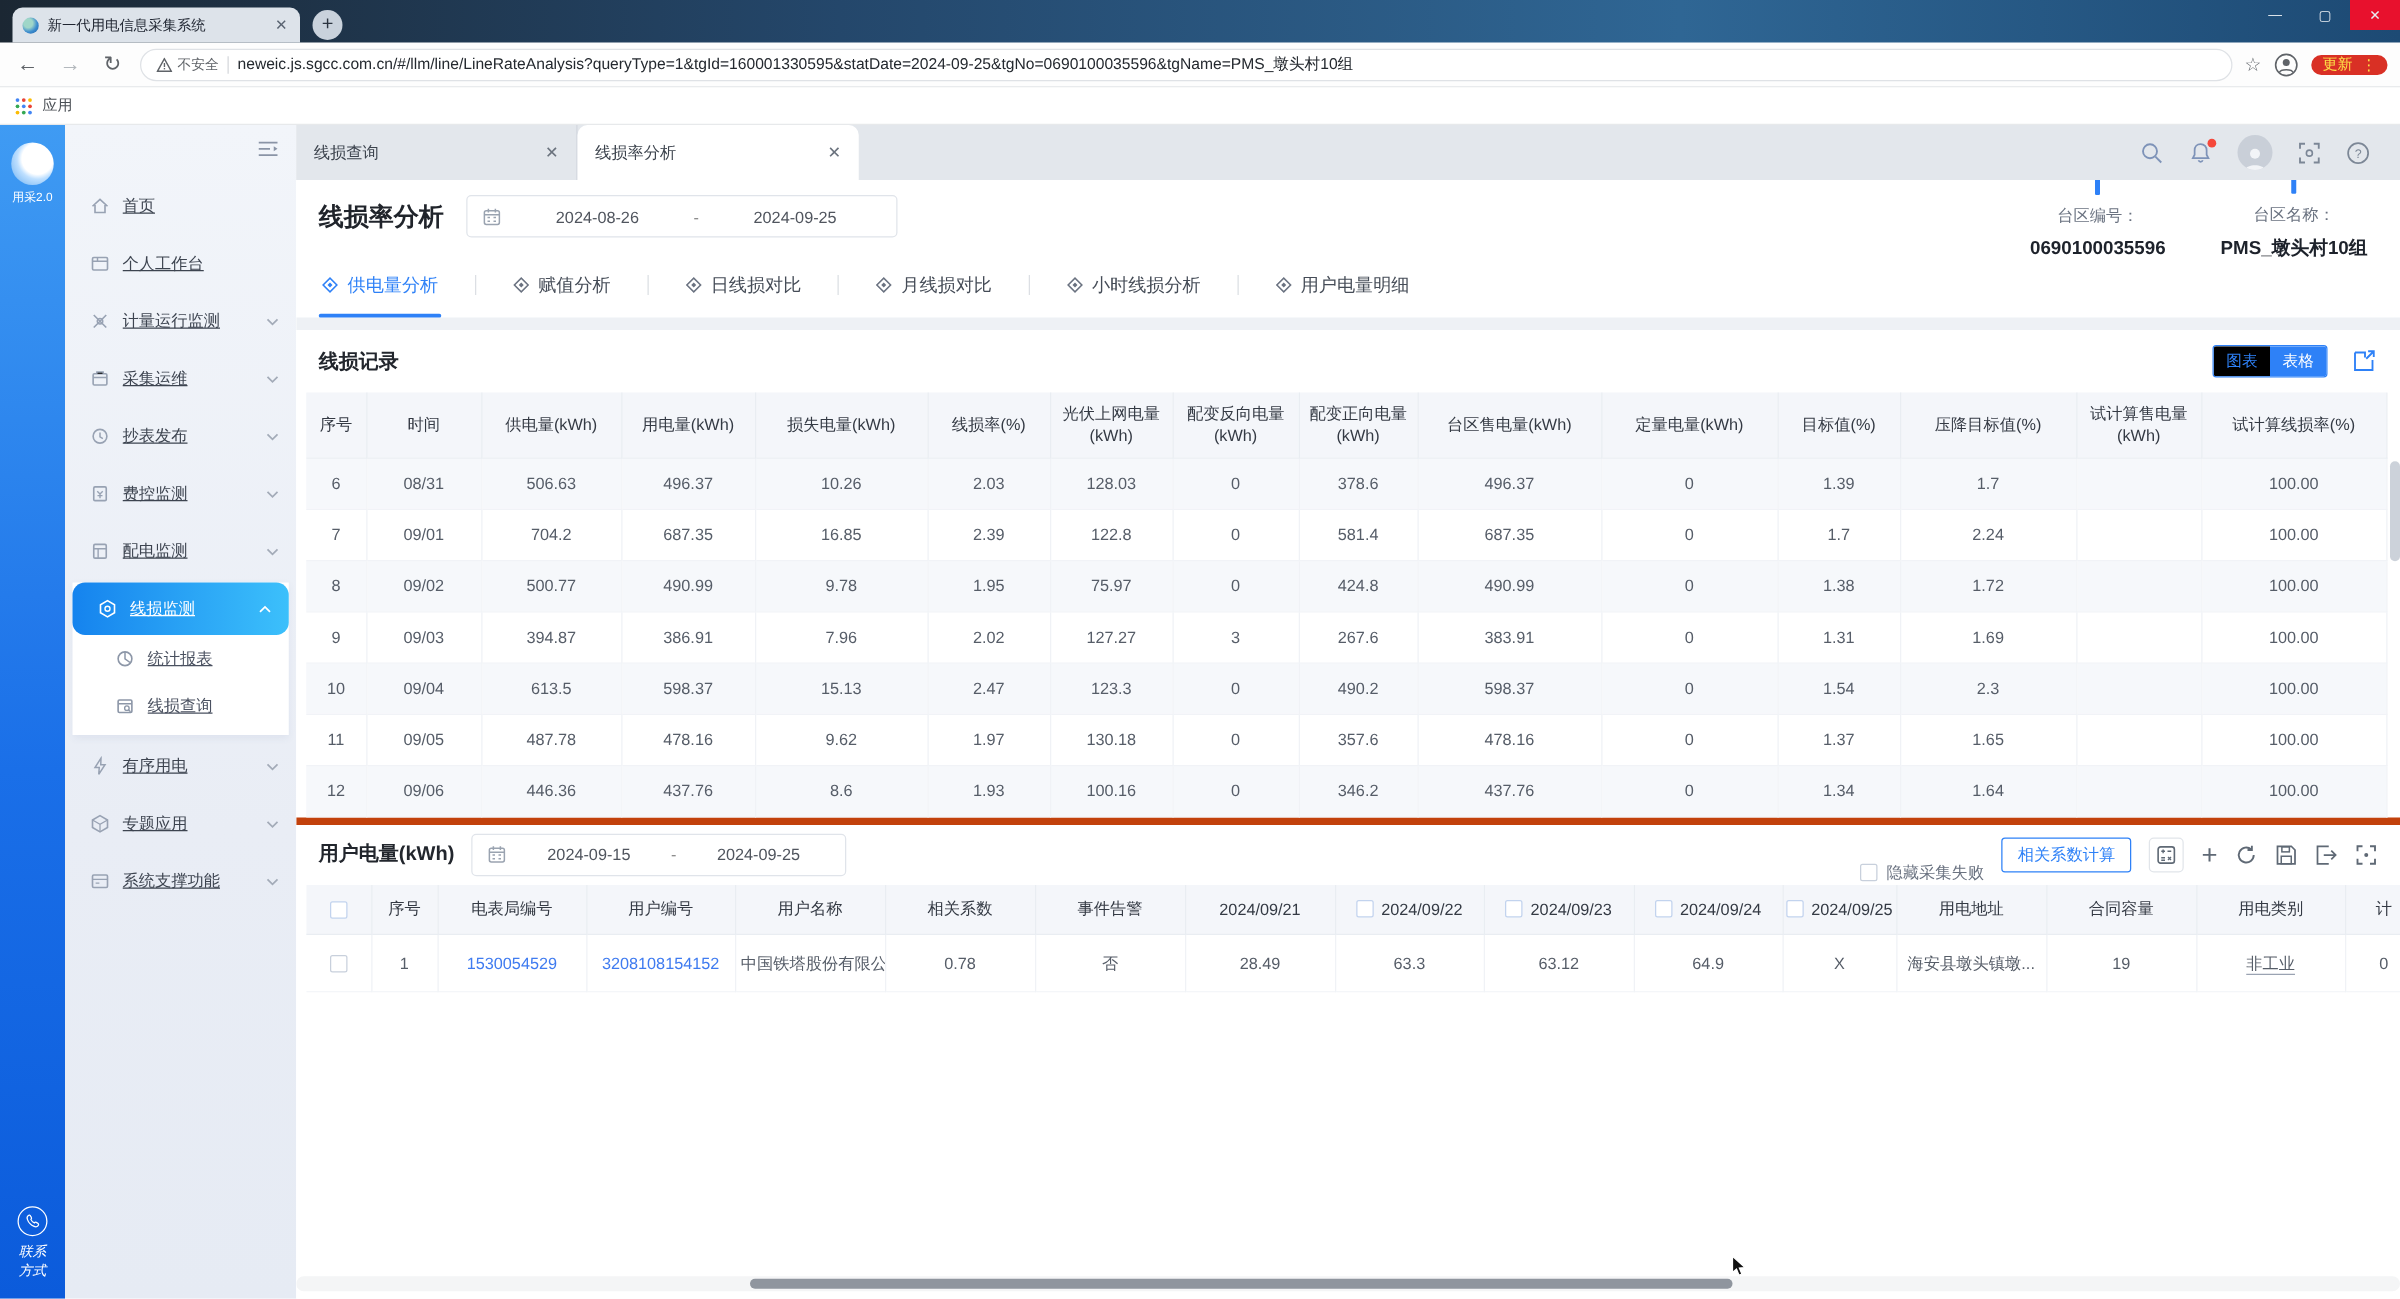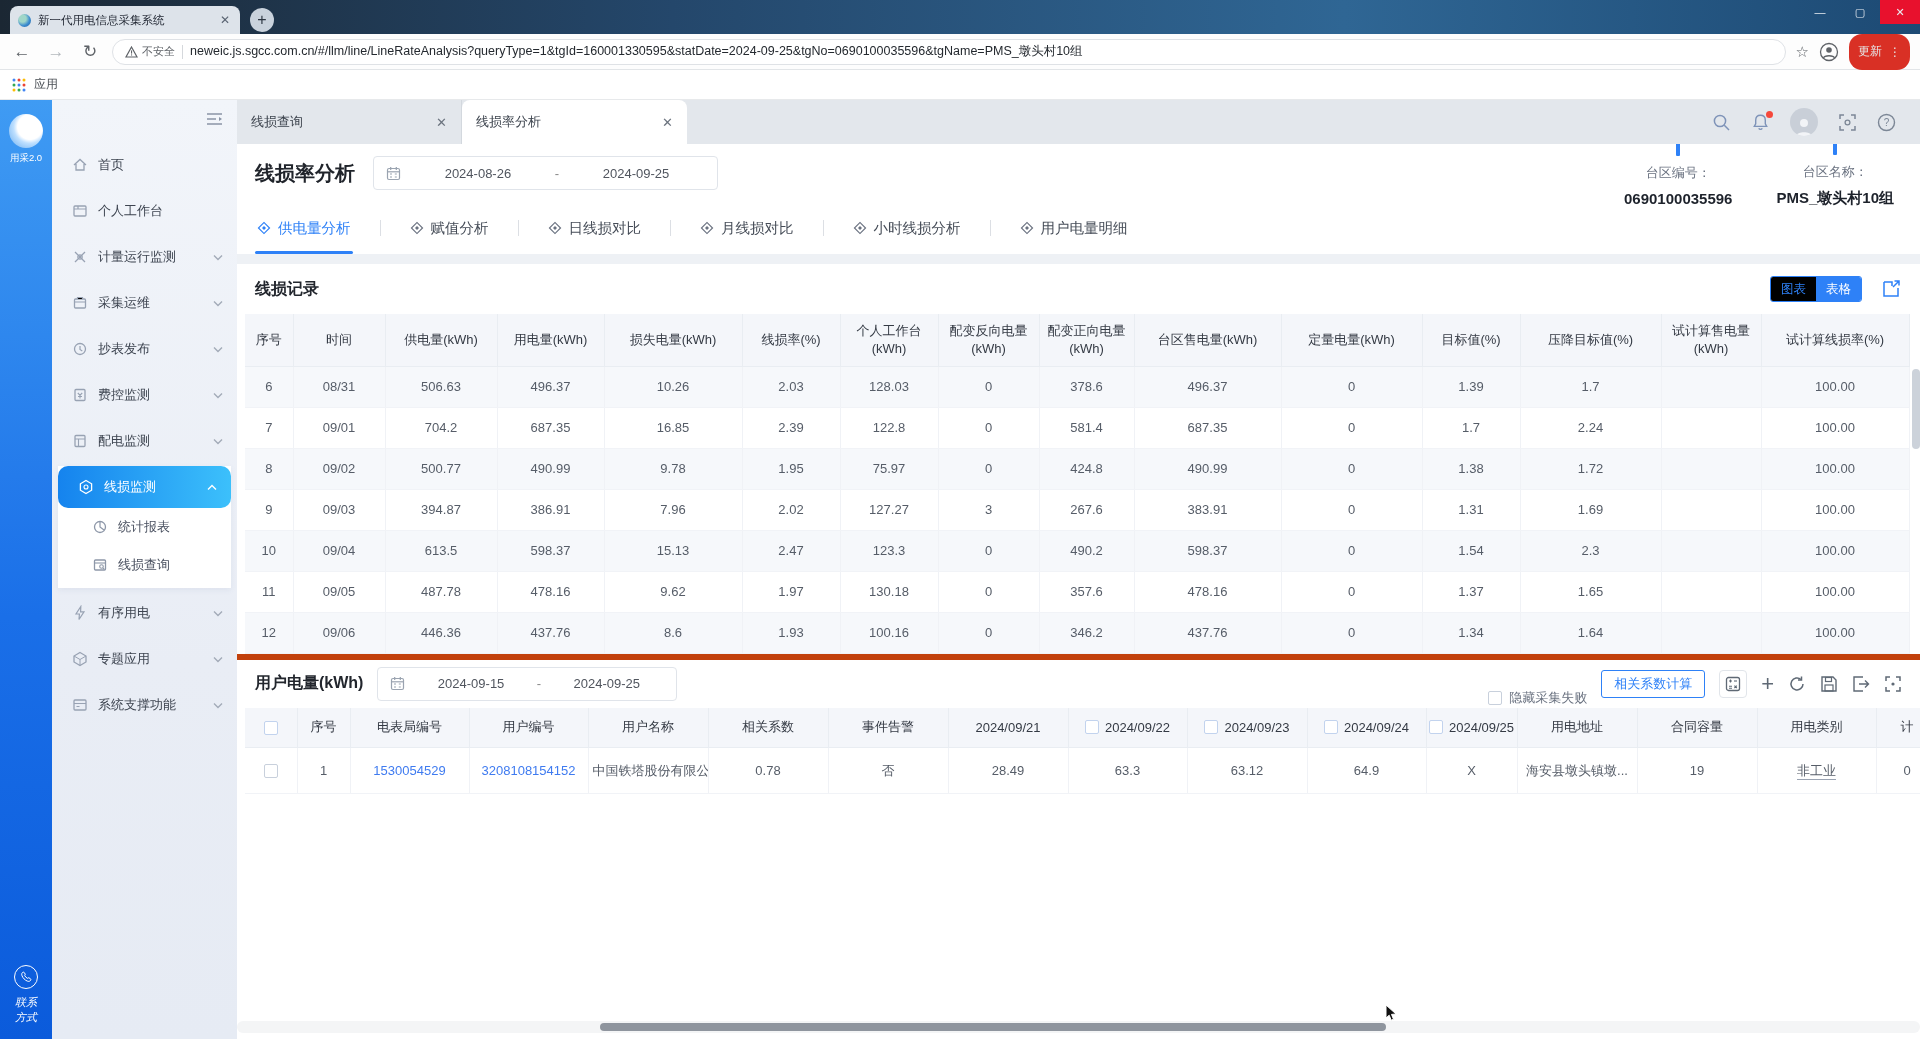--- a/index.html
+++ b/index.html
@@ -25,21 +25,21 @@
   .navbar { height:36px; background:#fdfdfd; border-bottom:1px solid #e2e5e8; display:flex; align-items:center; padding:0 10px; gap:10px; }
   .navbtn { font-size:17px; color:#5f6368; width:24px; text-align:center; }
   .navbtn.fwd { color:#b3b8bd; }
   .urlbox { flex:1; height:26px; border:1px solid #dfe2e6; border-radius:13px; background:#fff;
     display:flex; align-items:center; padding:0 12px; gap:7px; overflow:hidden; }
   .urlbox .warn { color:#5f6368; font-size:11px; display:flex; align-items:center; gap:4px; white-space:nowrap;}
   .urlbox .sep { width:1px; height:14px; background:#d5d8dc; }
   .urlbox .url { color:#24292f; font-size:12.5px; white-space:nowrap; overflow:hidden; }
   .navright { display:flex; align-items:center; gap:10px; }
   .star { color:#5f6368; font-size:15px; }
-  .updatebtn { background:#d93025; color:#e5e5e5; border-radius:13px; height:36px; display:flex; align-items:center;
+  .updatebtn { background:#d93025; color:#fde047; border-radius:13px; height:16px; display:flex; align-items:center;
     padding:0 9px; gap:7px; font-size:12px; }
   .updatebtn .dots { letter-spacing:0; font-size:12px; }
 
   .bookbar { height:30px; background:#fff; border-bottom:1px solid #e7e9eb; display:flex; align-items:center; padding:0 12px; gap:8px; }
   .bookbar .lbl { font-size:12px; color:#4a4f55; }
 
   
   .app { display:flex; height:939px; }
   .rail { width:52px; background:linear-gradient(180deg,#3f9bf3 0%,#1a6fe8 55%,#0b5bdb 100%); position:relative; flex:0 0 auto; }
   .rail .logo { width:34px; height:34px; border-radius:50%; margin:14px auto 4px auto;
@@ -48,21 +48,21 @@
   .rail .contact { position:absolute; bottom:14px; left:0; width:100%; text-align:center; color:#fff;font-style:italic; }
   .rail .cicon { width:24px; height:24px; border:1.4px solid #fff; border-radius:50%; margin:0 auto 6px auto;
     display:flex; align-items:center; justify-content:center; }
   .rail .ctext { font-size:11px; line-height:1.35; }
 
   .sidebar { width:185px; flex:0 0 auto; background:linear-gradient(180deg,#f2f5fa 0%,#e9edf5 60%,#e6ebf4 100%);
     position:relative; padding-top:42px; }
   .collapse-ic { position:absolute; top:12px; right:14px; color:#8a94a6; }
   .sitem { height:46px; display:flex; align-items:center; padding:0 14px 0 20px; gap:10px; color:#3d4450; font-size:13px; position:relative;}
   .sitem .sic { width:16px; height:16px; flex:0 0 auto; color:#98a2b3; display:flex; align-items:center; justify-content:center;}
-  .sitem .slabel { flex:1; white-space:nowrap; overflow:hidden; }
+  .sitem .slabel { flex:1; white-space:nowrap; overflow:hidden;text-decoration:underline; }
   .sitem .chev { color:#a3abb8; display:flex; }
   .sgroup { background:#fff; border-radius:0; margin:2px 6px; padding-bottom:4px; box-shadow:0 2px 6px rgba(60,90,140,.08); }
   .sitem.active { background:linear-gradient(90deg,#1583ee,#3cc0fb); border-radius:10px; color:#fff; height:42px; margin:0; }
   .sitem.active .sic, .sitem.active .chev { color:#fff; }
   .sitem.child { height:38px; padding-left:34px; color:#4a5160; }
   .sitem.child .sic { color:#8d97a8; }
 
   .main { flex:1; display:flex; flex-direction:column; background:#fff; position:relative; overflow:hidden; }
 
   
@@ -580,21 +580,21 @@
             <col style="width:148px">
           </colgroup>
         <thead>
             <tr id="lthead">
               <th>序号</th>
               <th>时间</th>
               <th>供电量(kWh)</th>
               <th>用电量(kWh)</th>
               <th>损失电量(kWh)</th>
               <th>线损率(%)</th>
-              <th>个人工作台 (kWh)</th>
+              <th>光伏上网电量 (kWh)</th>
               <th>配变反向电量 (kWh)</th>
               <th>配变正向电量 (kWh)</th>
               <th>台区售电量(kWh)</th>
               <th>定量电量(kWh)</th>
               <th>目标值(%)</th>
               <th>压降目标值(%)</th>
               <th>试计算售电量 (kWh)</th>
               <th>试计算线损率(%)</th>
             </tr>
           </thead>

